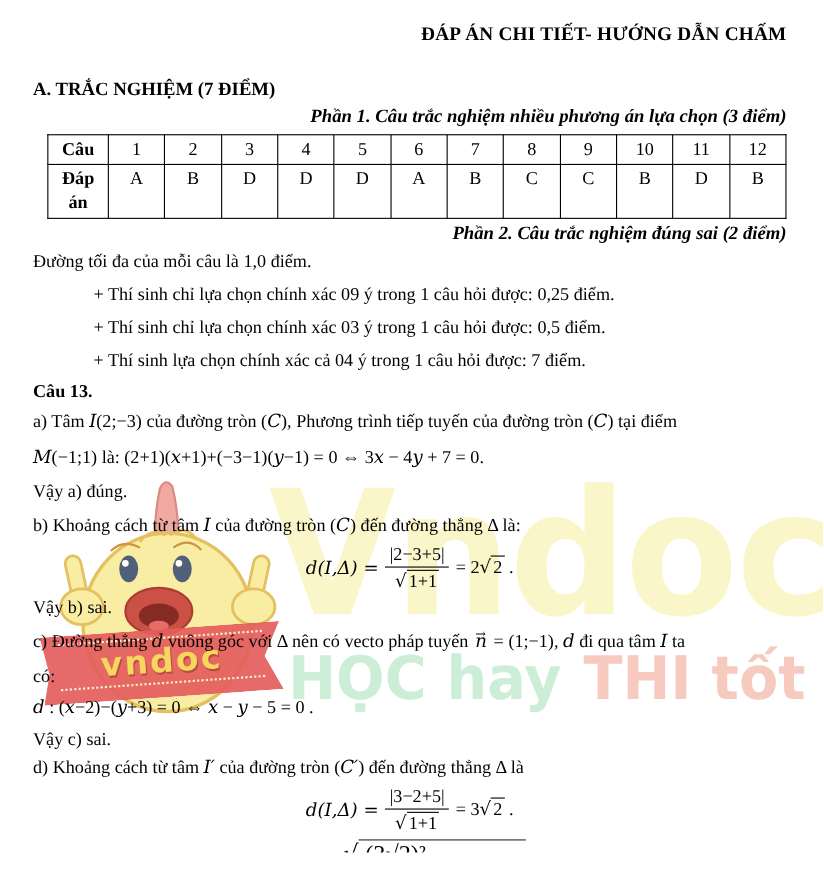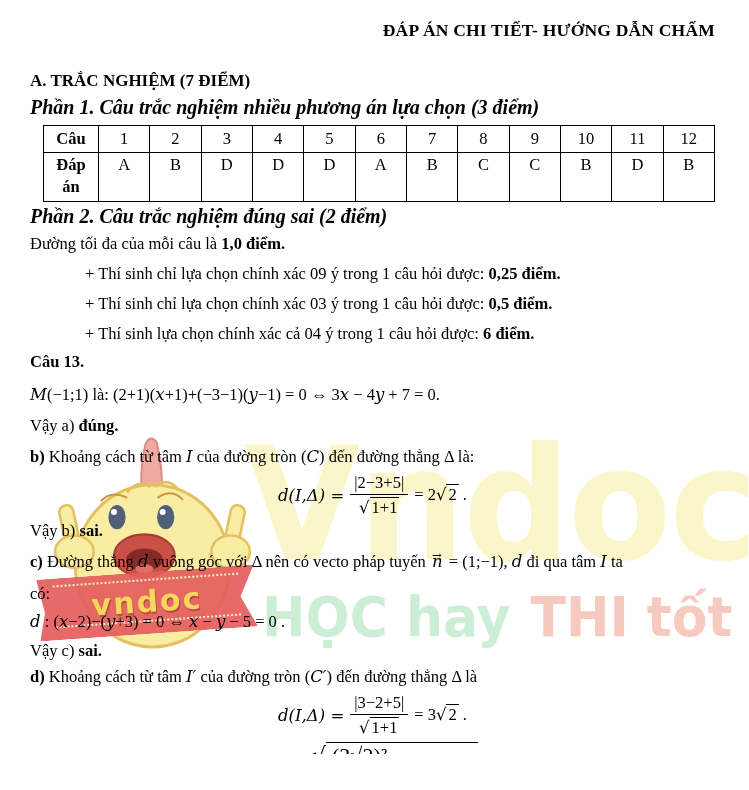--- a/index.html
+++ b/index.html
@@ -21,26 +21,26 @@
   .wm-ribbon-inner{margin:7px 16px;border-top:2px dotted var(--dots,#f8eccb);
           border-bottom:2px dotted var(--dots,#f8eccb);text-align:center;padding:3px 0 1px;
           font:bold 30px "DejaVu Sans",sans-serif;color:var(--ribbon-text,#f6d14b);
           letter-spacing:2px;text-shadow:1px 2px 0 rgba(130,20,20,.55);}
 
   
   .content{position:relative;z-index:3;padding:0 34px 0 30px;color:#000;
           font-family:"Liberation Serif","DejaVu Serif",serif;font-size:16.5px;}
   .title{margin-top:20px;text-align:right;font-weight:bold;font-size:17.5px;letter-spacing:.2px;}
   .h-a{margin-top:30px;font-weight:bold;font-size:17px;}
-  .h-part{font-weight:bold;font-style:italic;font-size:20px;}
+  .h-part{font-weight:bold;font-style:italic;font-size:17px;text-align:right;}
   .line{line-height:22px;}
   .rule{margin-left:55px;}
   .cau-h{font-weight:bold;}
   .seg{white-space:pre-wrap;}
-  .seg-b{font-weight:bold;}
+  .seg-b{font-weight:normal;}
   .seg-m{font-style:italic;font-family:"DejaVu Serif","Liberation Serif",serif;}
   .seg-vec{font-style:italic;font-family:"DejaVu Serif",serif;position:relative;margin:0 2px;}
   .vec-arrow{position:absolute;left:0px;top:-0.70em;font-size:0.7em;font-style:normal;}
 
   
   table.ans{margin:6px 0 0 13px;border-collapse:collapse;table-layout:fixed;width:672px;}
   table.ans td{border:1.7px solid #000;text-align:center;font-size:16.5px;padding:1px 2px;line-height:22px;}
   tr.qrow td{height:24px;}
   tr.arow td{height:46px;vertical-align:top;}
   td.th{font-weight:bold;}
@@ -136,24 +136,25 @@
             <td>B</td>
           </tr>
       </tbody>
     </table>
 
     <div class="h-part" style="margin-top:3px">Phần 2. Câu trắc nghiệm đúng sai (2 điểm)</div>
 
     <div class="line" style="margin-top:5px"><span class="seg">Đường tối đa của mỗi câu là </span><span class="seg seg-b">1,0 điểm.</span></div>
     <div class="line rule" style="margin-top:8px"><span class="seg">+ Thí sinh chỉ lựa chọn chính xác 09 ý trong 1 câu hỏi được: </span><span class="seg seg-b">0,25 điểm.</span></div>
     <div class="line rule" style="margin-top:8px"><span class="seg">+ Thí sinh chỉ lựa chọn chính xác 03 ý trong 1 câu hỏi được: </span><span class="seg seg-b">0,5 điểm.</span></div>
-    <div class="line rule" style="margin-top:8px"><span class="seg">+ Thí sinh lựa chọn chính xác cả 04 ý trong 1 câu hỏi được: </span><span class="seg seg-b">6 điểm.</span></div>
+    <div class="line rule" style="margin-top:8px"><span class="seg">+ Thí sinh lựa chọn chính xác cả 04 ý trong 1 câu hỏi được: </span><span class="seg seg-b">7 điểm.</span></div>
 
     <div class="line cau-h" style="margin-top:6px">Câu 13.</div>
 
+    <div class="line" style="margin-top:5px"><span class="seg seg-b">a)</span><span class="seg"> Tâm </span><span class="seg seg-m">I</span><span class="seg">(2;−3)</span><span class="seg"> của đường tròn (</span><span class="seg seg-m">C</span><span class="seg">), Phương trình tiếp tuyến của đường tròn (</span><span class="seg seg-m">C</span><span class="seg">) tại điểm</span></div>
     <div class="line" style="margin-top:11px"><span class="seg seg-m">M</span><span class="seg">(−1;1) là: (2+1)(</span><span class="seg seg-m">x</span><span class="seg">+1)+(−3−1)(</span><span class="seg seg-m">y</span><span class="seg">−1) = 0 ⇔ 3</span><span class="seg seg-m">x</span><span class="seg"> − 4</span><span class="seg seg-m">y</span><span class="seg"> + 7 = 0.</span></div>
     <div class="line" style="margin-top:9px"><span class="seg">Vậy a) </span><span class="seg seg-b">đúng.</span></div>
 
     <div class="line" style="margin-top:9px"><span class="seg seg-b">b)</span><span class="seg"> Khoảng cách từ tâm </span><span class="seg seg-m">I</span><span class="seg"> của đường tròn (</span><span class="seg seg-m">C</span><span class="seg">) đến đường thẳng Δ là:</span></div>
 
     <div class="formula" style="margin-top:2px">
       <span class="mi">d(I,Δ) =</span>
       <span class="frac">
         <span class="num">|2−3+5|</span>
         <span class="den"><span class="rsym">√</span><span class="rad">1+1</span></span>

